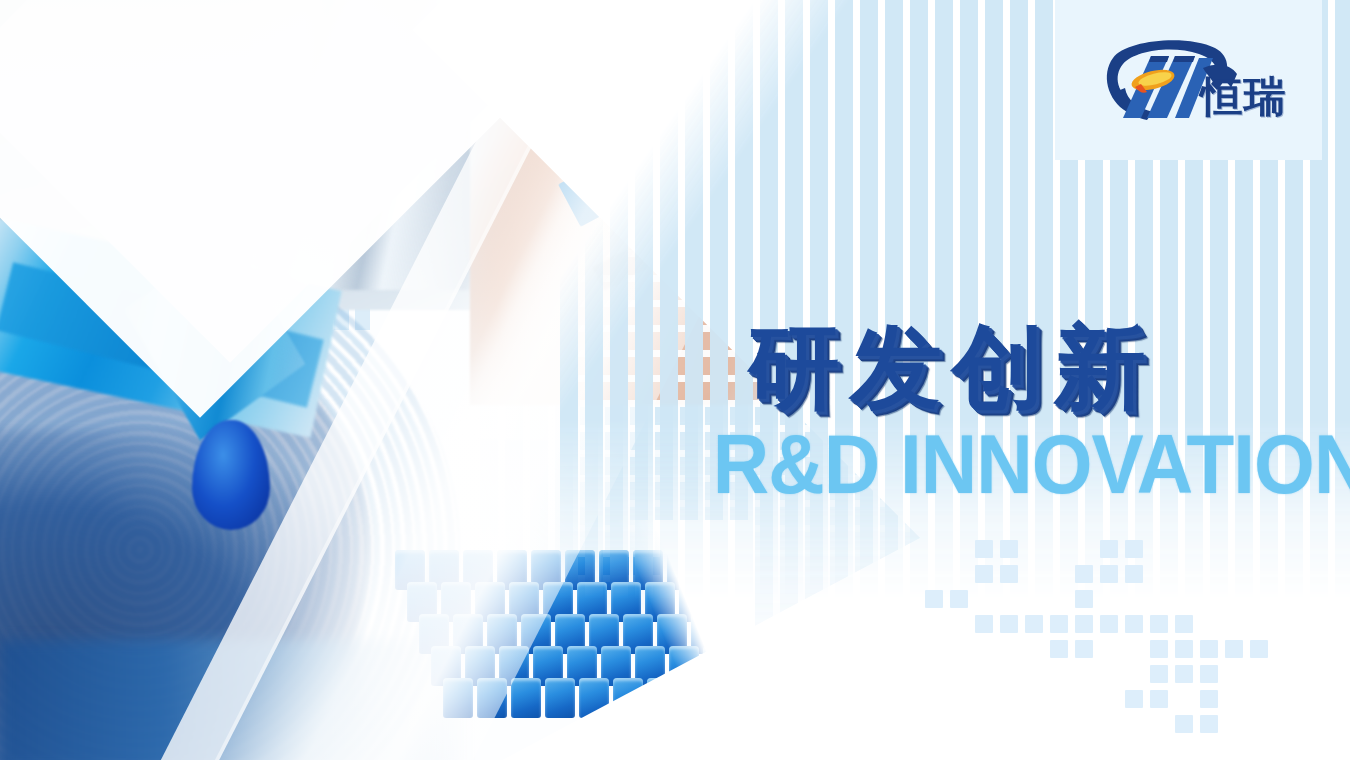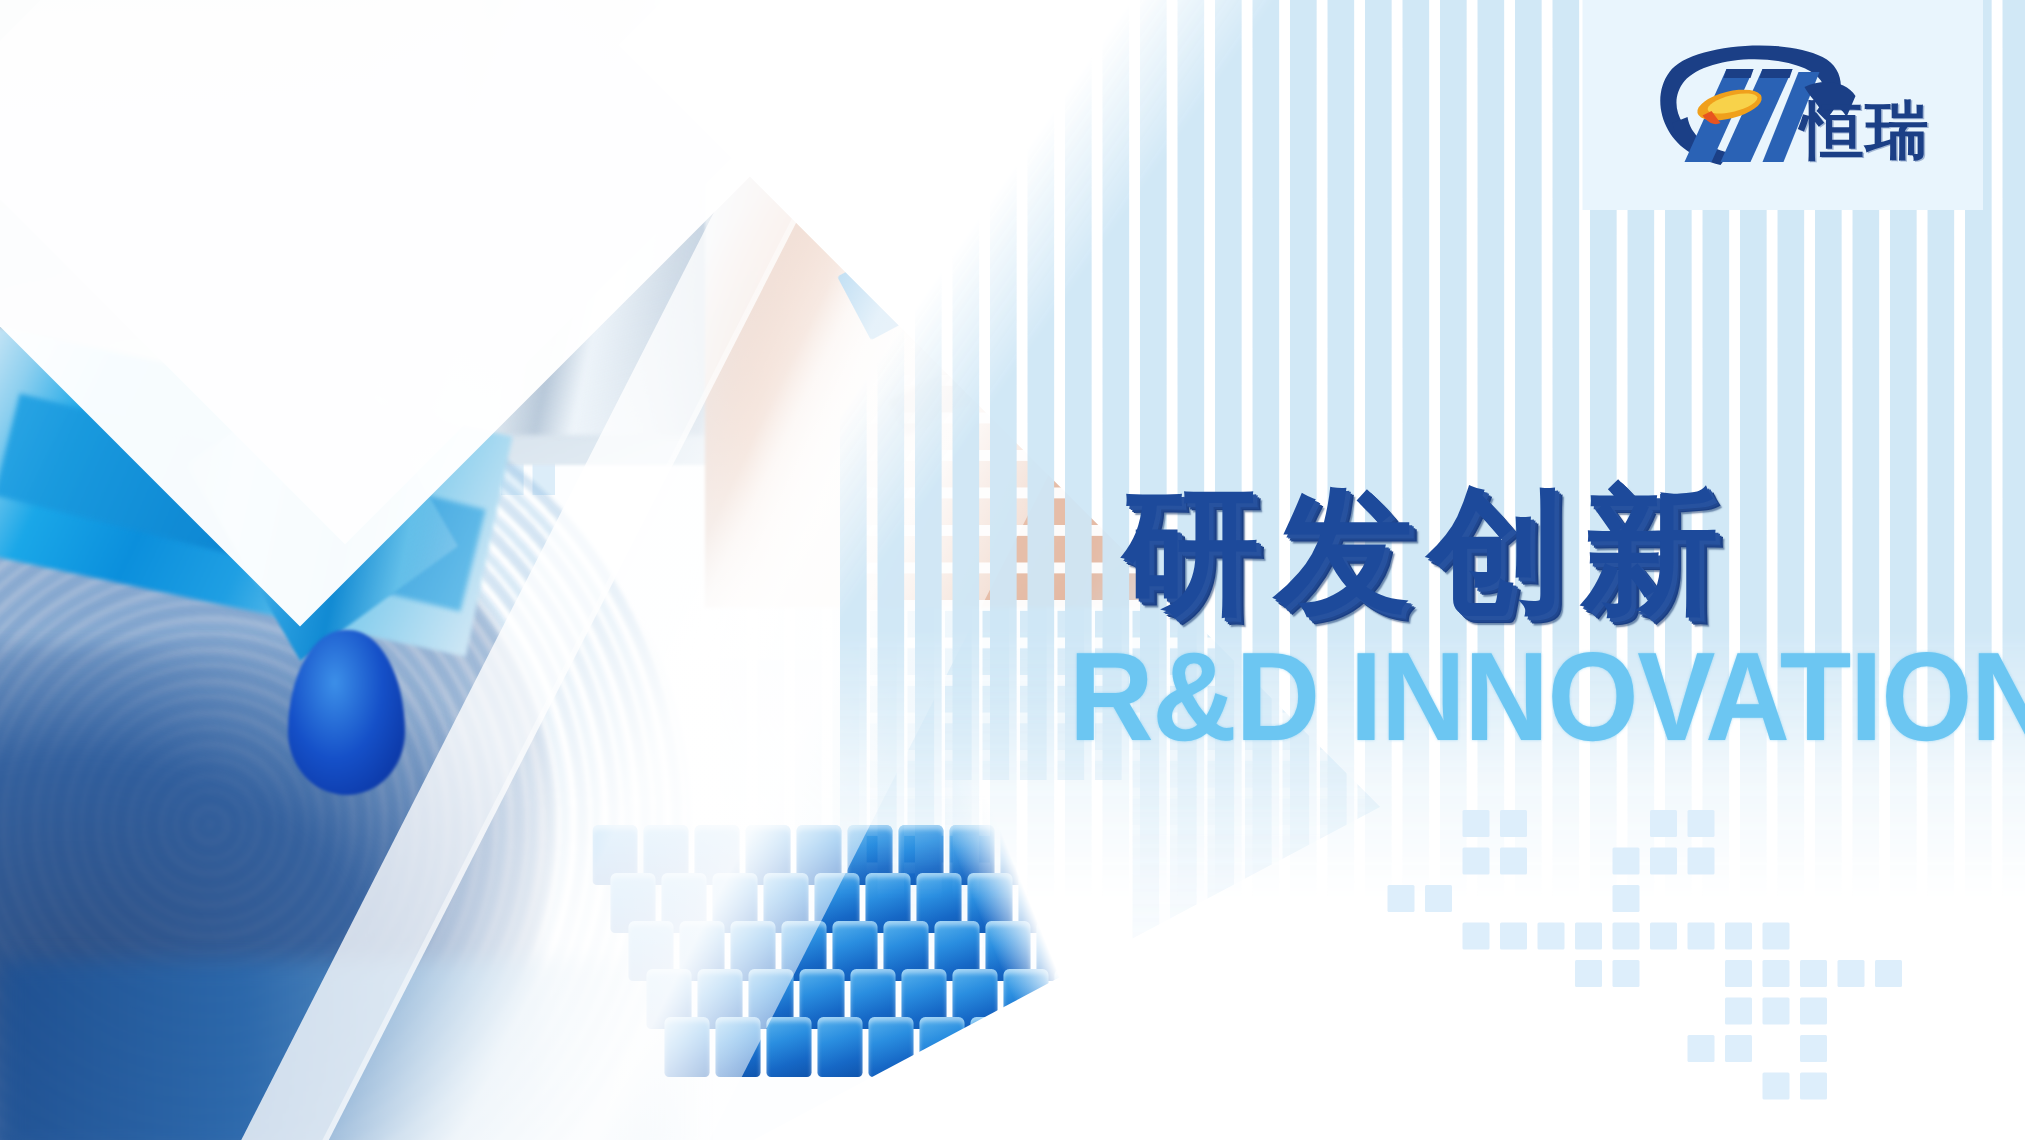--- a/index.html
+++ b/index.html
@@ -307,21 +307,21 @@
     mask-image:
       linear-gradient(125deg, rgba(0,0,0,0) 0%, rgba(0,0,0,0) 16%, rgba(0,0,0,1) 24%, rgba(0,0,0,1) 100%),
       linear-gradient(to bottom, rgba(0,0,0,1) 0%, rgba(0,0,0,1) 70%, rgba(0,0,0,.3) 86%, rgba(0,0,0,0) 100%);
     mask-composite:intersect;
     opacity:.95;
   }
 
   
   .logo-panel{
     position:absolute;
-    left:1055px; top:0px; width:267px; height:140px;
+    left:1055px; top:0px; width:267px; height:160px;
     background:#e9f5fd;
     display:flex; align-items:center; justify-content:center;
     z-index:40;
   }
   .logo-inner{ display:flex; align-items:center; gap:2px; transform:translateY(2px); }
   .logo-mark{ width:150px; height:100px; }
   .logo-cn{
     font-family:"DejaVu Sans","Liberation Sans",sans-serif;
     font-weight:bold;
     font-size:42px;

